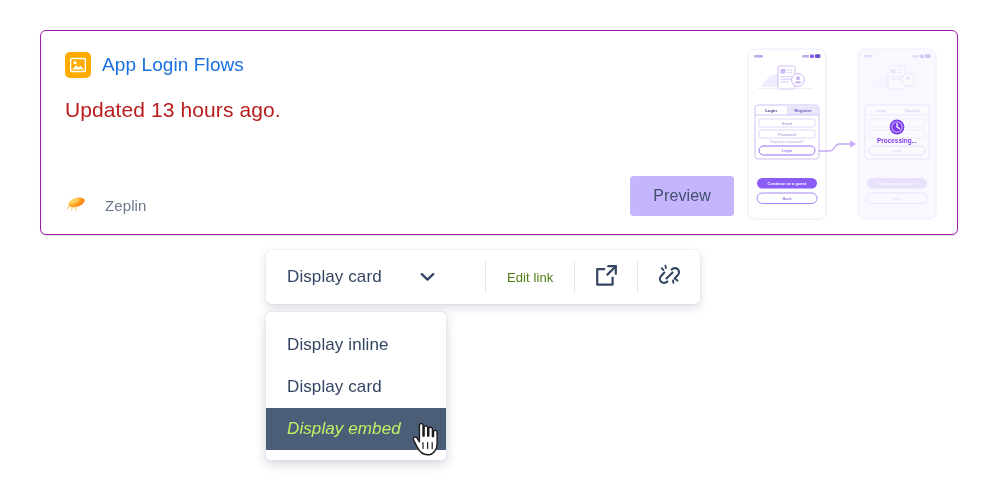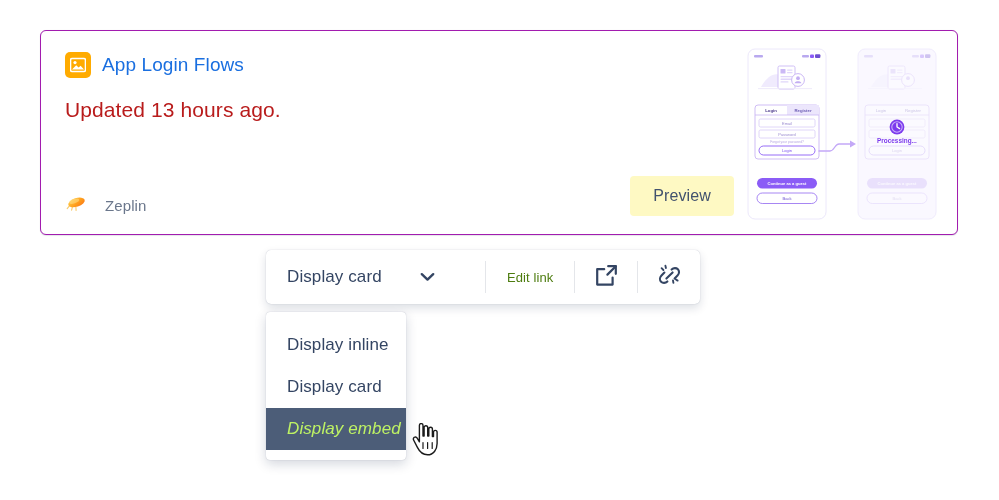--- a/index.html
+++ b/index.html
@@ -85,21 +85,21 @@
     color: #6b778c;
     letter-spacing: 0.1px;
   }
 
   .preview-btn {
     position: absolute;
     right: 223px;
     top: 145px;
     width: 104px;
     height: 40px;
-    background: #fef9c3;
+    background: #c4b5fd;
     border: none;
     border-radius: 4px;
     color: #42526e;
     font-size: 16px;
     font-family: "Liberation Sans", sans-serif;
     cursor: pointer;
     letter-spacing: 0.1px;
   }
 
   
@@ -165,21 +165,21 @@
     justify-content: center;
     width: 62px;
     cursor: pointer;
   }
 
   
   .menu {
     position: absolute;
     left: 266px;
     top: 312px;
-    width: 140px;
+    width: 180px;
     background: #ffffff;
     border-radius: 4px;
     box-shadow: 0 4px 12px rgba(9,30,66,0.18), 0 0 1px rgba(9,30,66,0.30);
     padding: 12px 0 10px 0;
     box-sizing: border-box;
   }
 
   .menu-item {
     height: 42px;
     display: flex;

